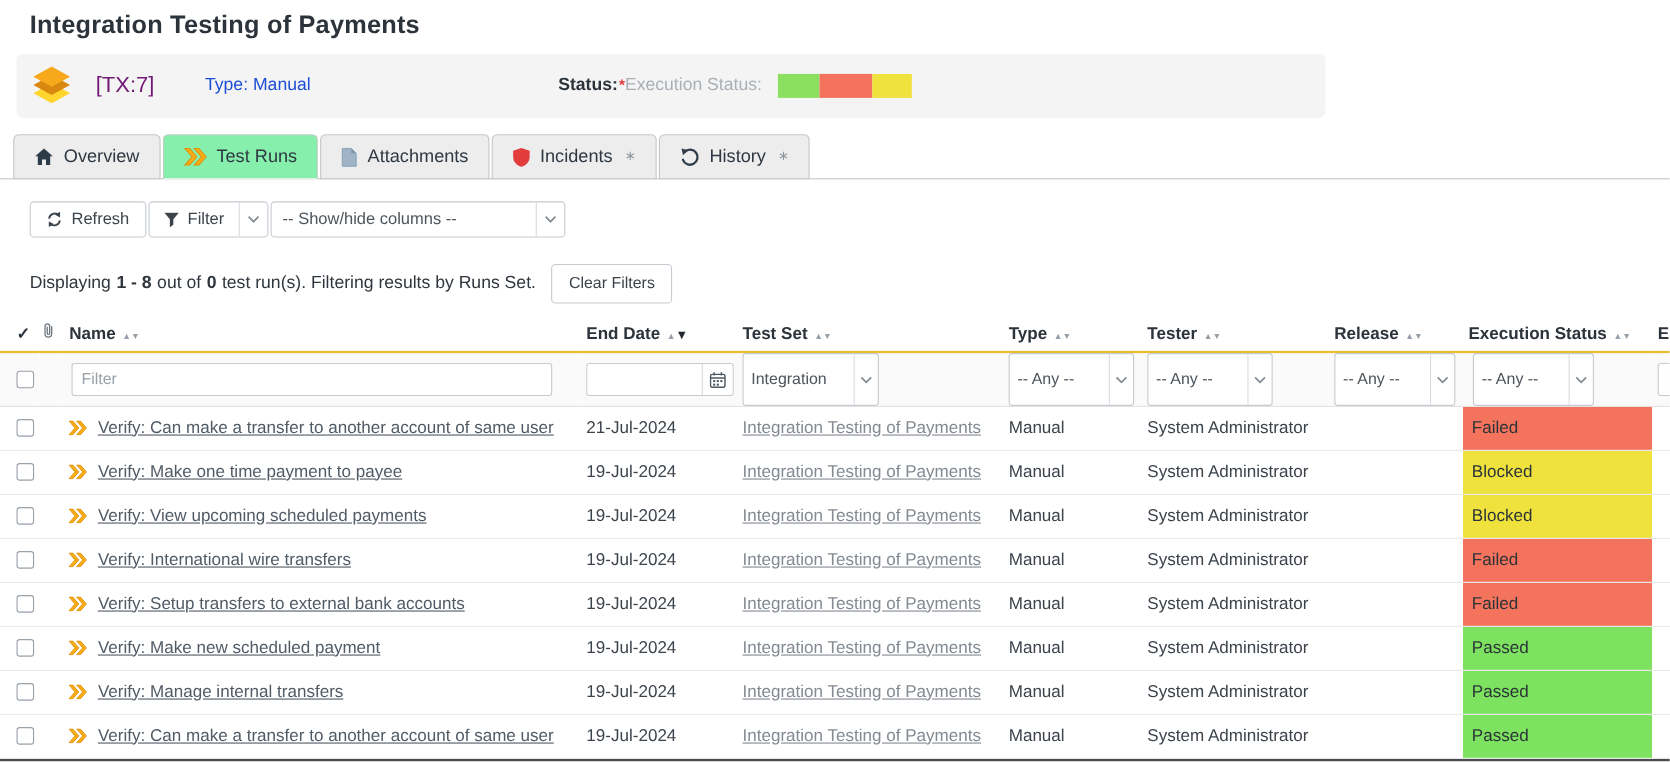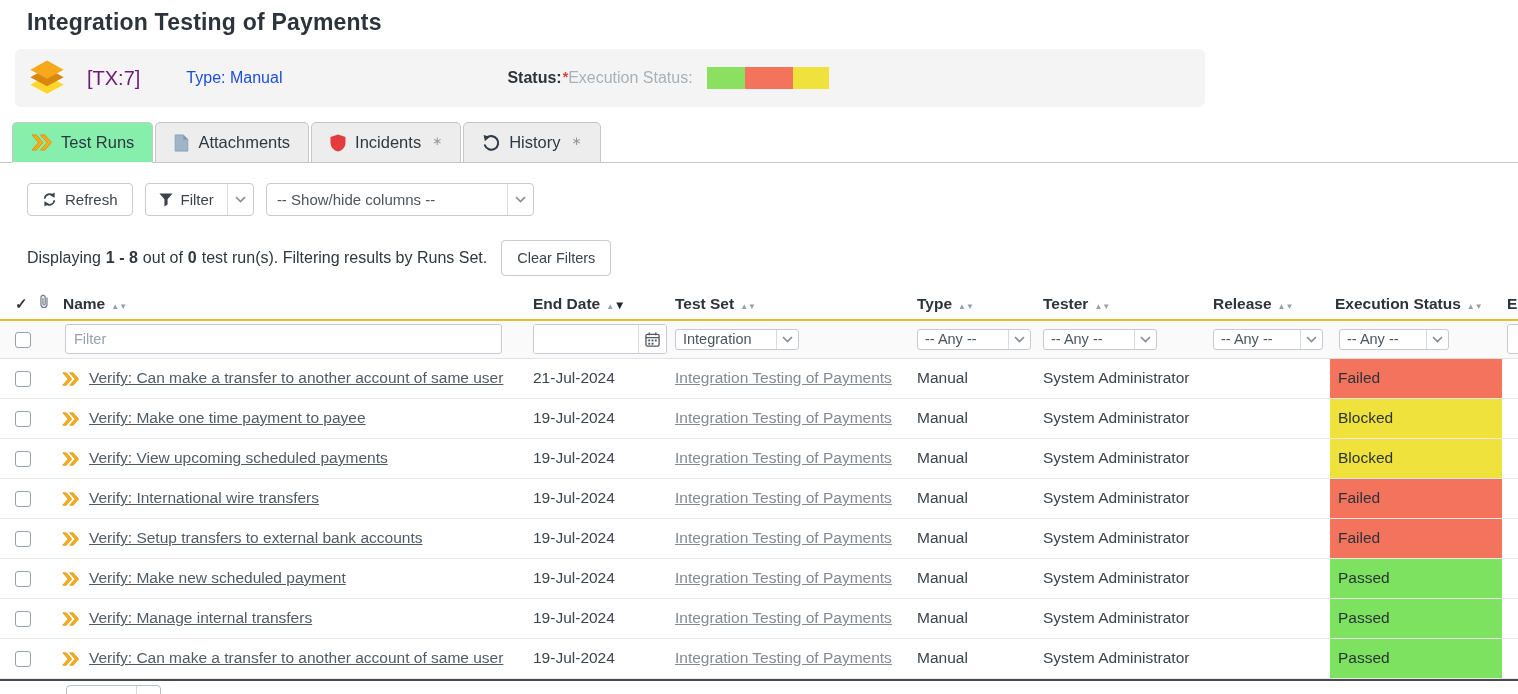--- a/index.html
+++ b/index.html
@@ -28,21 +28,21 @@
   .tabbar { display: flex; align-items: flex-end; padding-left: 12px; border-bottom: 1px solid #c6c6c6;
     height: 42px; margin-top: 14px; }
   .tab { display: flex; align-items: center; gap: 9px; height: 41px; padding: 0 18px;
     border: 1px solid #c6c6c6; border-radius: 5px 5px 0 0; background: #ededed; margin-right: 2px;
     margin-bottom: -1px; font-size: 16.5px; color: #2f3842; cursor: pointer; position: relative; z-index: 1; }
   .tab.active { background: #86efac; border-bottom: 1px solid #fff; z-index: 2; }
   .ticon { flex: none; }
   .tmark { font-size: 12px; color: #8f979e; position: relative; top: -2px; margin-left: 2px; }
 
   
-  .toolbar { display: flex; align-items: center; gap: 12px; margin: 20px 0 0 27px; }
+  .toolbar { display: flex; align-items: center; gap: 2px; margin: 20px 0 0 27px; }
   .btn { display: inline-flex; align-items: center; gap: 8px; height: 33px; padding: 0 14px;
     background: #fff; border: 1px solid #c6cbd1; border-radius: 4px; font-size: 15px; color: #3c434b;
     cursor: pointer; font-family: inherit; }
   .split { display: inline-flex; height: 33px; border: 1px solid #c6cbd1; border-radius: 4px;
     overflow: hidden; background: #fff; }
   .split .main { display: inline-flex; align-items: center; gap: 8px; padding: 0 13px;
     font-size: 15px; color: #3c434b; cursor: pointer; }
   .split .dd { display: inline-flex; align-items: center; justify-content: center; width: 26px;
     border-left: 1px solid #d7dbdf; cursor: pointer; }
   .colsel { display: inline-flex; height: 33px; width: 268px; border: 1px solid #c6cbd1;
@@ -73,21 +73,21 @@
   tr.filter-row td { height: 38px; background: #fafafa; border-bottom: 1px solid #e2e2e2; }
   .f-input { height: 30px; border: 1px solid #c6cbd1; border-radius: 3px; background: #fff;
     font-size: 14.5px; color: #4c545c; padding: 0 8px; font-family: inherit; outline: none; }
   .f-input::placeholder { color: #9aa1a9; }
   .f-name { width: 437px; margin-left: 2px; }
   .dategrp { display: inline-flex; align-items: stretch; height: 30px; width: 134px; border: 1px solid #c6cbd1;
     border-radius: 3px; background: #fff; overflow: hidden; }
   .dategrp input { flex: 1; min-width: 0; border: none; outline: none; padding: 0 6px; font-size: 14.5px; font-family: inherit; }
   .dategrp .calbtn { width: 28px; border-left: 1px solid #d7dbdf; display: flex; align-items: center;
     justify-content: center; background: #fff; cursor: pointer; }
-  .gsel { display: inline-flex; align-items: center; height: 21px; background: #fff;
+  .gsel { display: inline-flex; align-items: center; height: 48px; background: #fff;
     border: 1px solid #c6cbd1; border-radius: 3px; overflow: hidden; cursor: pointer; vertical-align: middle; }
   .gsel .val { flex: 1; padding: 0 7px; font-size: 14.5px; color: #4c545c; white-space: nowrap; overflow: hidden; }
   .gsel .dd { width: 22px; align-self: stretch; display: flex; align-items: center; justify-content: center;
     border-left: 1px solid #d7dbdf; }
   .w124 { width: 124px; } .w114 { width: 114px; } .w110 { width: 110px; }
 
   .cb { display: inline-block; width: 16px; height: 16px; border: 1px solid #98a0a8; border-radius: 3px;
     background: #fff; cursor: pointer; vertical-align: middle; }
   td.c-name { padding-left: 4px; }
   .rowic { display: inline-block; vertical-align: middle; margin-right: 10px; line-height: 0; }
@@ -125,20 +125,26 @@
   </div>
   <span class="exec-lab">Execution Status:</span>
   <div class="exec-bar">
       <div class="seg" style="width: 38px; background: rgb(140, 224, 95);"></div>
       <div class="seg" style="width: 48px; background: rgb(243, 115, 92);"></div>
       <div class="seg" style="width: 36px; background: rgb(239, 226, 61);"></div>
     </div>
 </div>
 
 <div class="tabbar">
+  <div class="tab">
+    <svg class="ticon" width="18" height="17" viewBox="0 0 20 19">
+        <path d="M10 1 L19 9 H16.3 V18 H12 V12.2 H8 V18 H3.7 V9 H1 Z" fill="#2e3c49"></path>
+      </svg>
+    <span>Overview</span>
+  </div>
   <div class="tab active">
     <svg class="ticon" width="21" height="17" viewBox="0 0 22 18">
       <polygon points="1,1 5.5,1 12.5,9 5.5,17 1,17 8,9" fill="#FBAD18" stroke="#DE8F06" stroke-width="1"></polygon>
       <polygon points="10,1 14.5,1 21.5,9 14.5,17 10,17 17,9" fill="#FBAD18" stroke="#DE8F06" stroke-width="1"></polygon>
     </svg>
     <span>Test Runs</span>
   </div>
   <div class="tab">
     <svg class="ticon" width="15" height="18" viewBox="0 0 16 20">
         <path d="M1 1 H10 L15 6 V19 H1 Z" fill="#9FB4C6" stroke="#87a0b5" stroke-width="1"></path>

